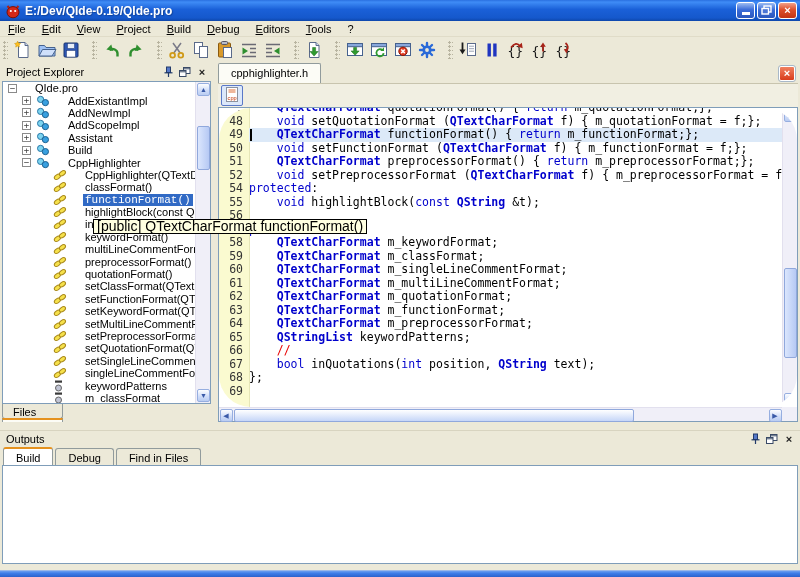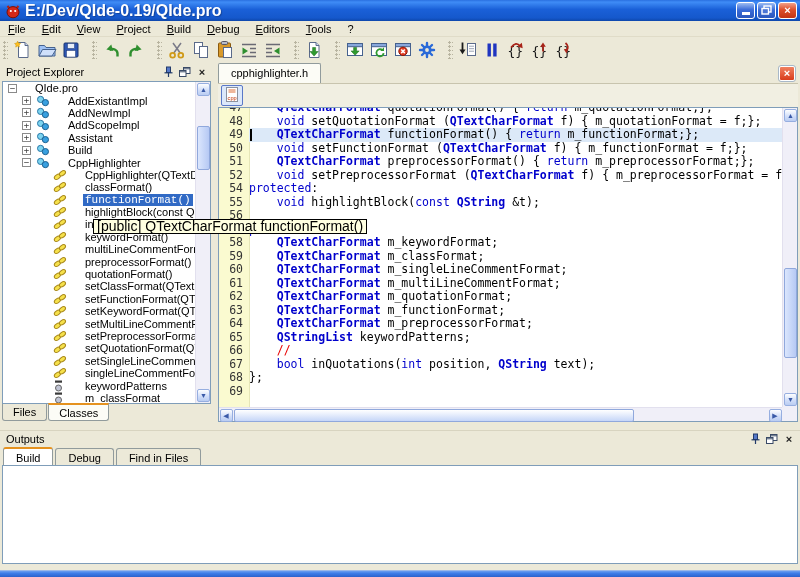--- a/index.html
+++ b/index.html
@@ -9,21 +9,21 @@
     font-family:"Liberation Sans",sans-serif; font-size:11px; color:#000;
     overflow:hidden;
   }
   
   .titlebar {
     position:absolute; left:0; top:0; right:0; height:21px;
     background:linear-gradient(#2a70e0 0%, #3f8cf6 10%, #1a60d8 45%, #1558cc 85%, #0d47ab 100%);
     display:flex; align-items:center; padding:0 3px;
   }
   .app-icon { width:16px; height:16px; margin:0 4px 0 2px; display:inline-flex; }
-  .title-text { color:#fff; font-weight:bold; font-size:16px; text-shadow:1px 1px 1px #12449c; flex:1; white-space:nowrap; overflow:hidden; }
+  .title-text { color:#fff; font-weight:bold; font-size:12px; text-shadow:1px 1px 1px #12449c; flex:1; white-space:nowrap; overflow:hidden; }
   .win-btns { display:flex; gap:2px; }
   .wbtn {
     width:19px; height:17px; border:1px solid #fff; border-radius:3px;
     color:#fff; font-size:11px; line-height:15px; text-align:center; font-weight:bold;
     background:linear-gradient(#9cbcf2, #3a6cd8 45%, #2a56bc);
   }
   .wbtn.close { background:linear-gradient(#f2a088, #dd4f2b 45%, #c23414); }
   .wbtn .glyph-min { display:block; margin:9px auto 0; width:8px; height:3px; background:#fff; }
   .wbtn svg { display:block; margin:2px auto; }
   
@@ -62,37 +62,37 @@
   .sbtn { position:absolute; left:1px; width:13px; height:13px; border:1px solid #96aee0; border-radius:2px;
     background:linear-gradient(#fdfeff,#cfdcf8 60%,#bacdf2); color:#3a5aa8; font-size:7px; line-height:12px; text-align:center; }
   .sthumb { position:absolute; left:1px; width:13px; border:1px solid #90a8dc; border-radius:2px;
     background:linear-gradient(90deg,#dbe6fd,#b6c9f4); }
   .hscroll-bar { position:relative; height:14px; background:#f0eff8; border-top:1px solid #e2e0ee; }
   .hbtn { position:absolute; top:0.5px; width:13px; height:13px; border:1px solid #96aee0; border-radius:2px;
     background:linear-gradient(#fdfeff,#cfdcf8 60%,#bacdf2); color:#3a5aa8; font-size:7px; line-height:12px; text-align:center; }
   .hthumb { position:absolute; top:0.5px; height:13px; border:1px solid #90a8dc; border-radius:2px;
     background:linear-gradient(#ffffff,#c6d6f8); }
   
-  .explorer-tabs { position:absolute; left:2px; top:341px; height:18px; display:flex; }
+  .explorer-tabs { position:absolute; left:2px; top:341px; height:18px; display:flex;flex-direction:column; }
   .xtab { padding:2px 10px 0; border:1px solid #919b9c; border-top:none; background:#ece9d8; margin-right:1px;
     border-radius:0 0 3px 3px; font-size:11px; height:17px; }
   .xtab.active { background:#fcfcf6; border-top:2px solid #e5921f; margin-top:-1px; height:18px; }
   
   .splitter-v { position:absolute; left:213px; top:0; width:5px; height:359px; background:#ece9d8; }
   
   .editor-panel { position:absolute; left:218px; top:0; width:582px; height:359px; }
   .editor-tabbar { position:absolute; left:0; top:0; right:2px; height:21px; display:flex; align-items:flex-end; border-bottom:1px solid #c8c4ae; background:#ece9d8; }
   .editor-tab { height:20px; padding:3px 12px 0; background:#fcfcf6; border:1px solid #919b9c; border-bottom:none; border-radius:2px 2px 0 0; font-size:11px; }
   .tabbar-fill { flex:1; }
   .tab-close { width:16px; height:15px; margin:0 3px 2px 0; background:linear-gradient(#f08060,#d93c1c); border:1px solid #fff; outline:1px solid #a8b8c8;
     border-radius:2px; color:#fff; font-weight:bold; font-size:11px; line-height:13px; text-align:center; }
   .editor-toolbar { position:absolute; left:0; top:21px; right:2px; height:23px; background:#f1efe2; display:flex; align-items:center; padding-left:3px; }
   .cppbtn { width:22px; height:21px; border:1px solid #5a78c8; background:#dce8fa; border-radius:2px; display:flex; align-items:center; justify-content:center; }
   .editor-box { position:absolute; left:0; top:44px; width:580px; height:315px; border:1px solid #7f9db9; background:#fff; display:flex; flex-direction:column; }
-  .editor-body { display:flex; height:300px; overflow:hidden; }
+  .editor-body { display:flex; height:300px; overflow:hidden;border-radius:32px; }
   .code-area { position:relative; width:563px; overflow:hidden;
     font-family:"DejaVu Sans Mono","Liberation Mono",monospace; font-size:11.5px; }
   .code-area::before { content:""; position:absolute; left:0; top:0; bottom:0; width:30px; background:#fafad0; border-right:1px solid #e6e6b8; }
   .cline { position:relative; display:flex; height:13.5px; line-height:13.5px; white-space:pre; }
   .lnum { width:30px; flex:none; text-align:right; padding-right:6px; color:#333; position:relative; }
   .ltext { flex:1; position:relative; }
   .cline.cur .ltext { background:#dcE9f8; }
   .cline.cur .ltext::before { content:""; position:absolute; left:1px; top:1px; bottom:1px; width:1.5px; background:#000; }
   .tk { color:#0000cc; }
   .tt { color:#0000cc; font-weight:bold; }

